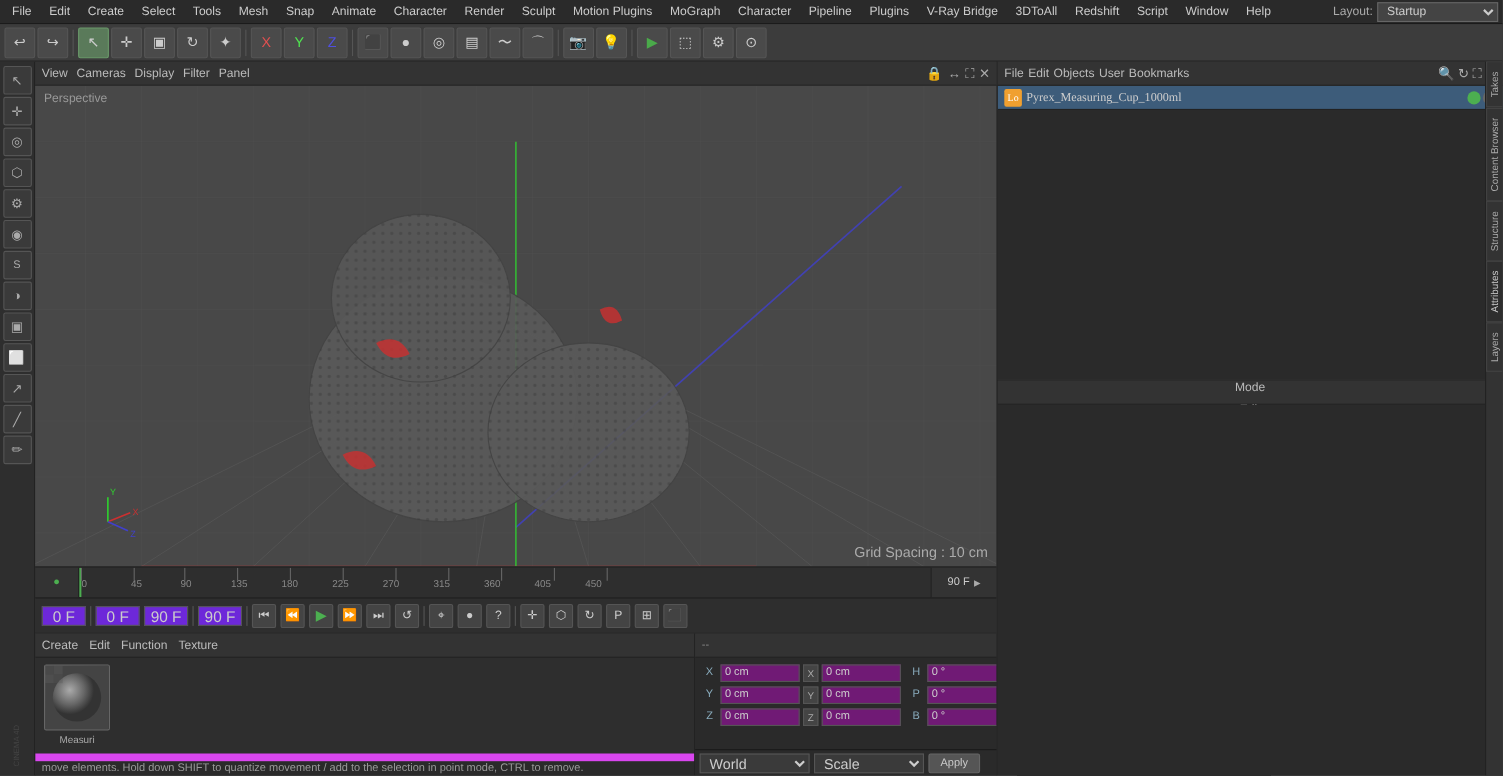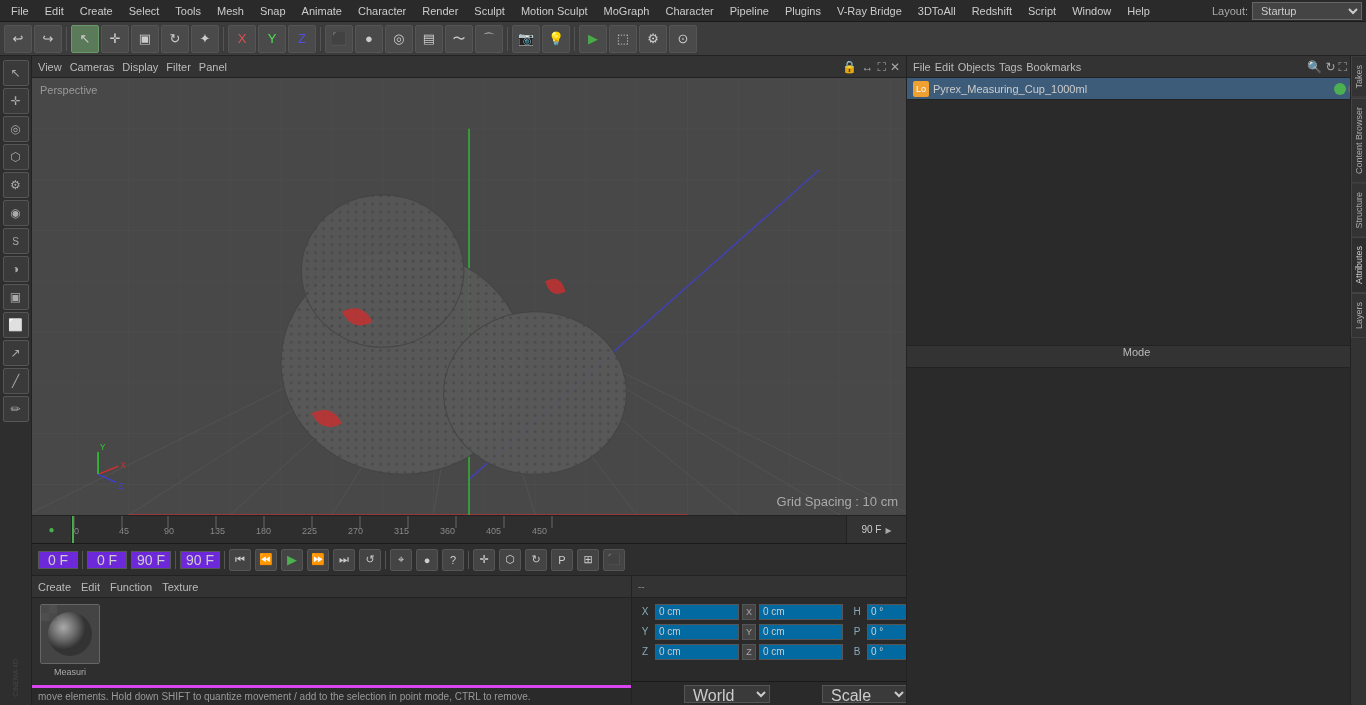--- a/index.html
+++ b/index.html
@@ -259,21 +259,21 @@
     }
     .material-name {
       font-size: 9px;
       color: #aaa;
       margin-top: 3px;
       text-align: center;
     }
     .status-bar-bottom {
       height: 20px;
       background: #2a2a2a;
-      border-top: 3px solid #d946ef;
+      border-top: 7px solid #d946ef;
       display: flex;
       align-items: center;
       padding: 0 6px;
     }
     .status-text {
       font-size: 10px;
       color: #999;
     }
 
     
@@ -300,25 +300,24 @@
       display: flex;
       align-items: center;
       padding: 0 4px;
       gap: 4px;
       border-top: 1px solid #1a1a1a;
     }
     .transform-dropdown {
       background: #3a3a3a;
       border: 1px solid #555;
       color: #ccc;
-      font-size: 16px;
+      font-size: 13px;
       height: 18px;
       padding: 0 4px;
-      width: 86px;
-      margin-left: 48px;
+      width: 100px;
     }
     .apply-btn {
       background: #555;
       border: 1px solid #666;
       color: #ccc;
       font-size: 10px;
       height: 18px;
       padding: 0 10px;
       cursor: pointer;
       border-radius: 2px;
@@ -357,20 +356,21 @@
       overflow-y: auto;
     }
     .objects-row {
       display: flex;
       align-items: center;
       height: 22px;
       padding: 0 6px;
       gap: 4px;
       border-bottom: 1px solid #222;
       cursor: pointer;
+      font-family: Liberation Serif, serif;
     }
     .objects-row.selected { background: #3d5c7a; }
     .objects-row-icon {
       width: 16px;
       height: 16px;
       background: #f0a030;
       border-radius: 2px;
       display: flex;
       align-items: center;
       justify-content: center;
@@ -444,23 +444,23 @@
       margin-bottom: 1px;
       gap: 3px;
     }
     .af-label {
       width: 14px;
       font-size: 10px;
       color: #8ab;
       text-align: center;
     }
     .af-input {
-      width: 84px;
+      width: 72px;
       height: 16px;
-      background: #0369a1;
+      background: #701a75;
       border: 1px solid #555;
       color: #ccc;
       font-size: 10px;
       padding: 0 3px;
     }
     .af-unit {
       width: 14px;
       height: 16px;
       background: #444;
       border: 1px solid #555;
@@ -527,21 +527,21 @@
   <div class="menu-item">Edit</div>
   <div class="menu-item">Create</div>
   <div class="menu-item">Select</div>
   <div class="menu-item">Tools</div>
   <div class="menu-item">Mesh</div>
   <div class="menu-item">Snap</div>
   <div class="menu-item">Animate</div>
   <div class="menu-item">Character</div>
   <div class="menu-item">Render</div>
   <div class="menu-item">Sculpt</div>
-  <div class="menu-item">Motion Sculpt</div>
+  <div class="menu-item">Motion Plugins</div>
   <div class="menu-item">MoGraph</div>
   <div class="menu-item">Character</div>
   <div class="menu-item">Pipeline</div>
   <div class="menu-item">Plugins</div>
   <div class="menu-item">V-Ray Bridge</div>
   <div class="menu-item">3DToAll</div>
   <div class="menu-item">Redshift</div>
   <div class="menu-item">Script</div>
   <div class="menu-item">Window</div>
   <div class="menu-item">Help</div>
@@ -865,21 +865,21 @@
     </div>
   </div>
 
   <div class="right-column">
 
     <div class="objects-panel">
       <div class="objects-toolbar">
         <span class="objects-toolbar-item">File</span>
         <span class="objects-toolbar-item">Edit</span>
         <span class="objects-toolbar-item">Objects</span>
-        <span class="objects-toolbar-item">Tags</span>
+        <span class="objects-toolbar-item">User</span>
         <span class="objects-toolbar-item">Bookmarks</span>
         <div class="objects-toolbar-search">
           <span style="color:#aaa; font-size:12px; cursor:pointer;">🔍</span>
           <span style="color:#aaa; font-size:12px; cursor:pointer;">↻</span>
           <span style="color:#aaa; font-size:12px; cursor:pointer;">⛶</span>
           <span style="color:#aaa; font-size:12px; cursor:pointer;">✕</span>
         </div>
       </div>
       <div class="objects-content">
         <div class="objects-row selected">

